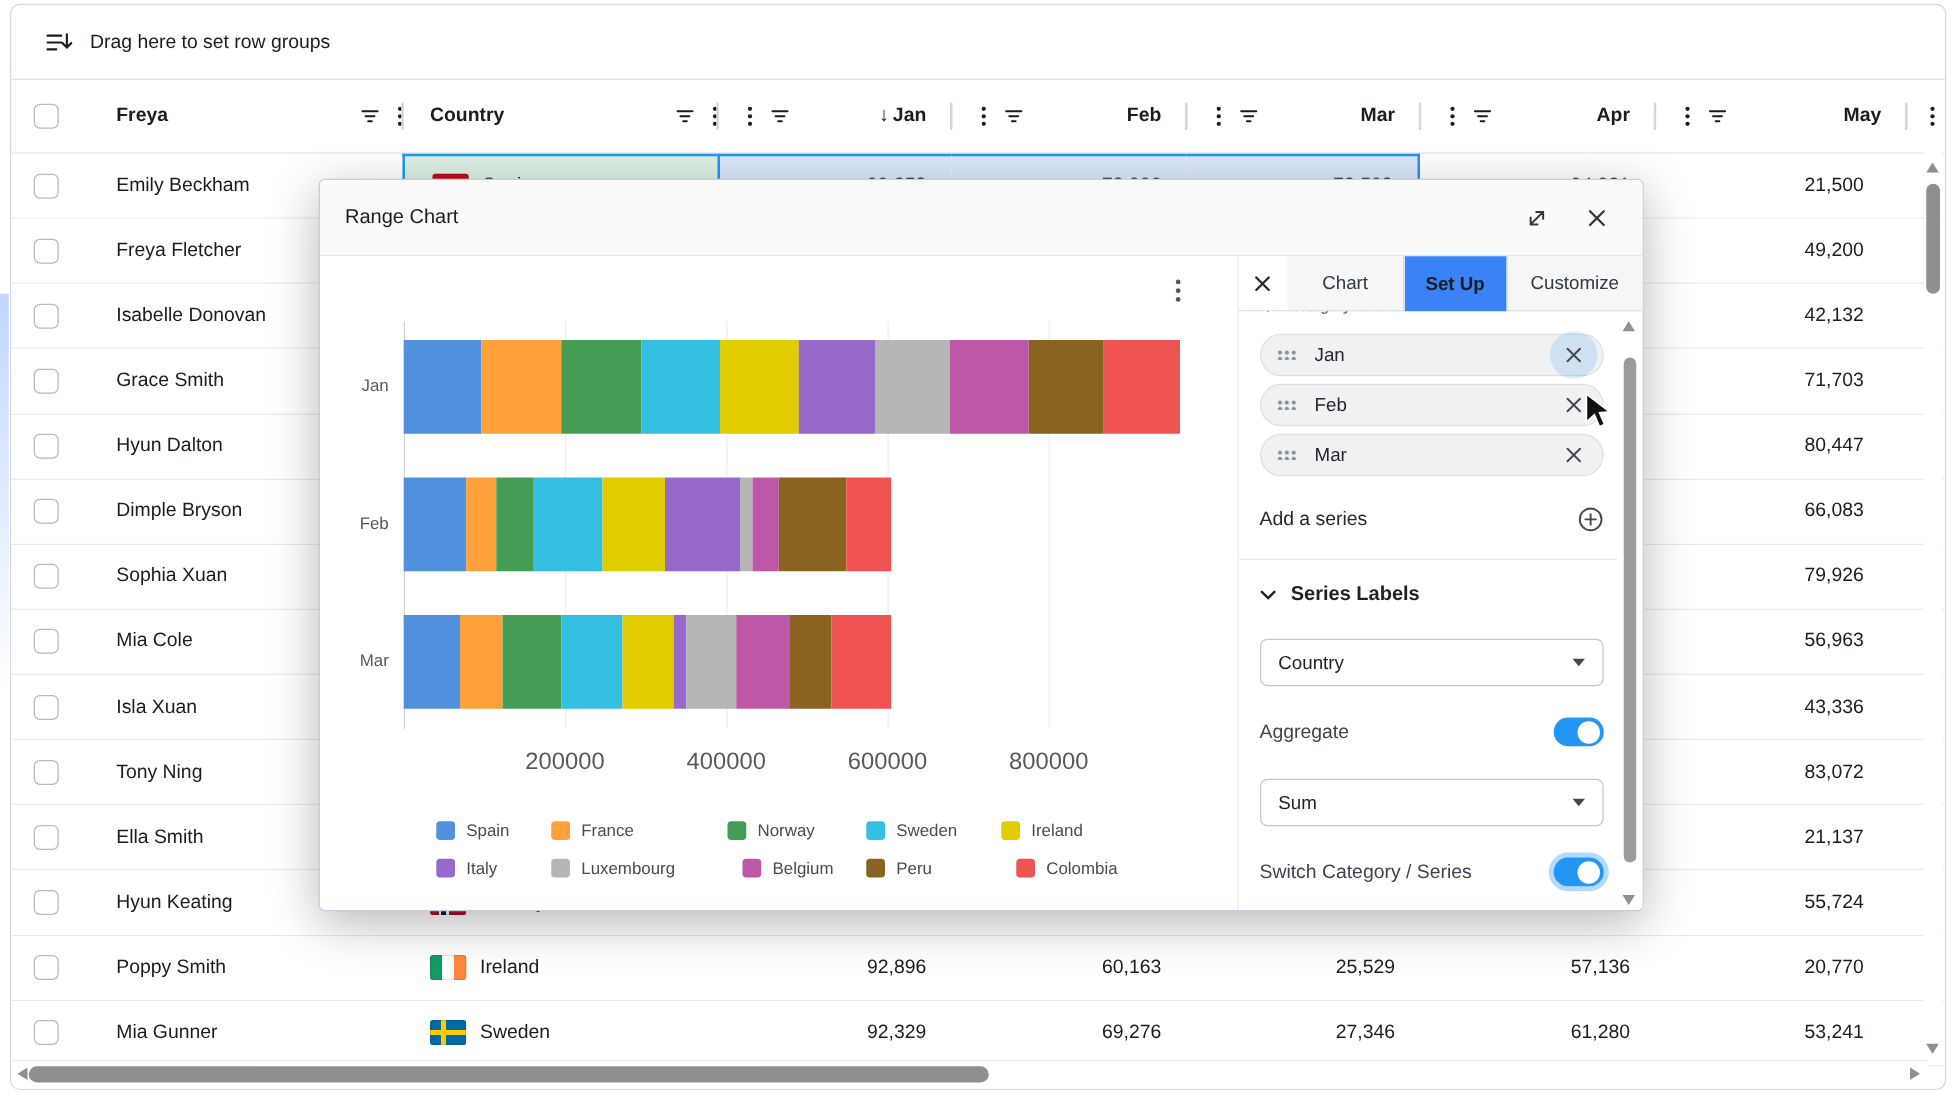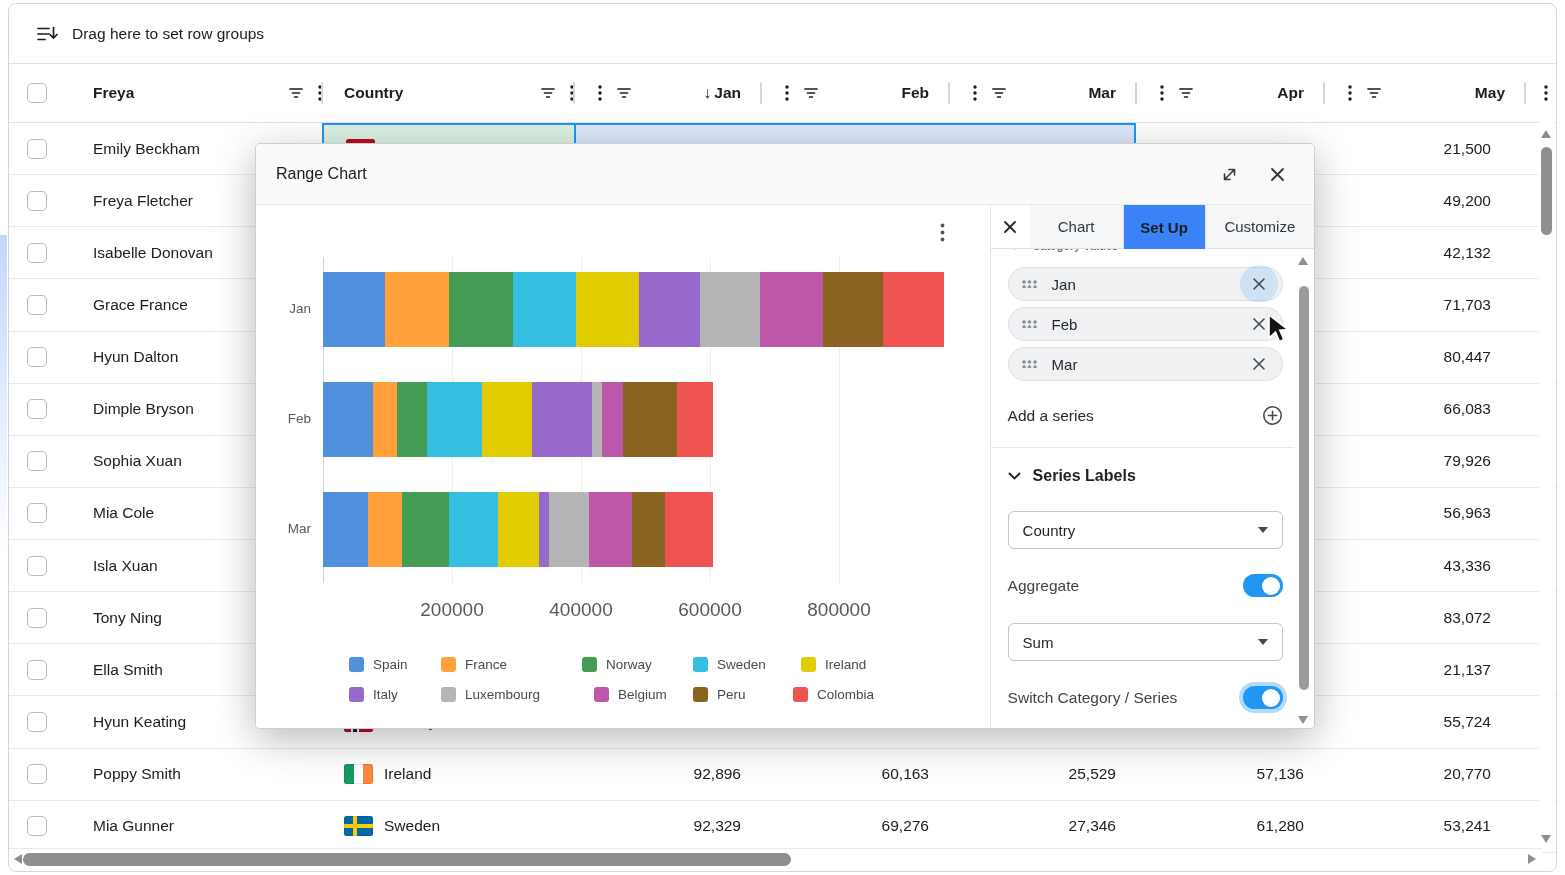--- a/index.html
+++ b/index.html
@@ -307,21 +307,21 @@
           <div class="cell num c-jan"></div>
           <div class="cell num c-feb"></div>
           <div class="cell num c-mar"></div>
           <div class="cell num c-apr"></div>
           <div class="cell num c-may">42,132</div>
         </div>
         <div class="row">
           <div class="cell c-cb" style="justify-content: center;">
             <span class="cbx"></span>
           </div>
-          <div class="cell c-name">Grace France</div>
+          <div class="cell c-name">Grace Smith</div>
           <div class="cell c-country"></div>
           <div class="cell num c-jan"></div>
           <div class="cell num c-feb"></div>
           <div class="cell num c-mar"></div>
           <div class="cell num c-apr"></div>
           <div class="cell num c-may">71,703</div>
         </div>
         <div class="row">
           <div class="cell c-cb" style="justify-content: center;">
             <span class="cbx"></span>
@@ -560,21 +560,21 @@
             <span>Luxembourg</span>
           </div>
           <div class="lgitem" style="left: 326px; top: 482px; margin-left: 12px;">
             <span class="lgmark" style="background: rgb(189, 87, 167);"></span>
             <span>Belgium</span>
           </div>
           <div class="lgitem" style="left: 437px; top: 482px;">
             <span class="lgmark" style="background: rgb(138, 99, 33);"></span>
             <span>Peru</span>
           </div>
-          <div class="lgitem" style="left: 537px; top: 482px;">
+          <div class="lgitem" style="left: 557px; top: 482px;">
             <span class="lgmark" style="background: rgb(239, 84, 82);"></span>
             <span>Colombia</span>
           </div>
         </div>
       <div class="panel">
         <div class="tabbar">
           <div class="tabclose">
             <svg width="14" height="14" viewBox="0 0 14 14" stroke="#24282c" stroke-width="1.8" stroke-linecap="round">
               <line x1="2" y1="2" x2="12" y2="12"></line>
                 <line x1="12" y1="2" x2="2" y2="12"></line>

